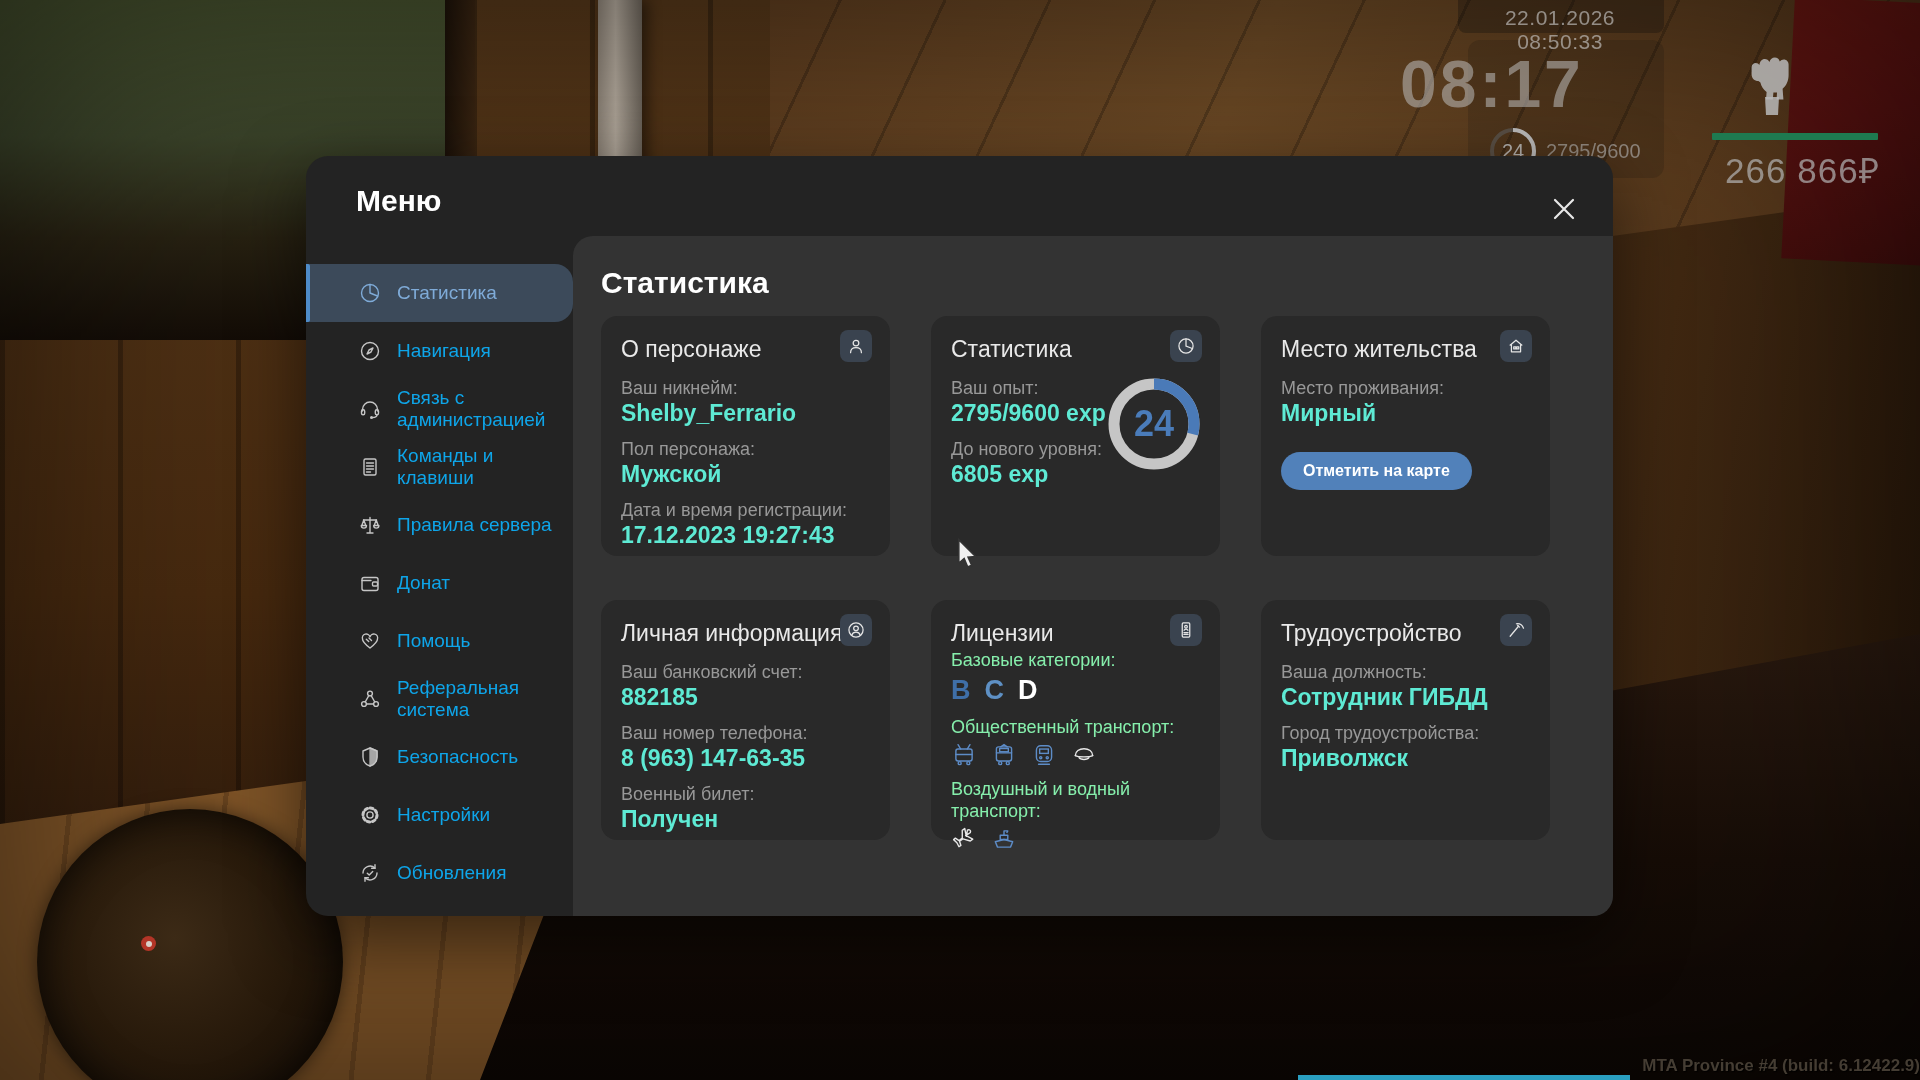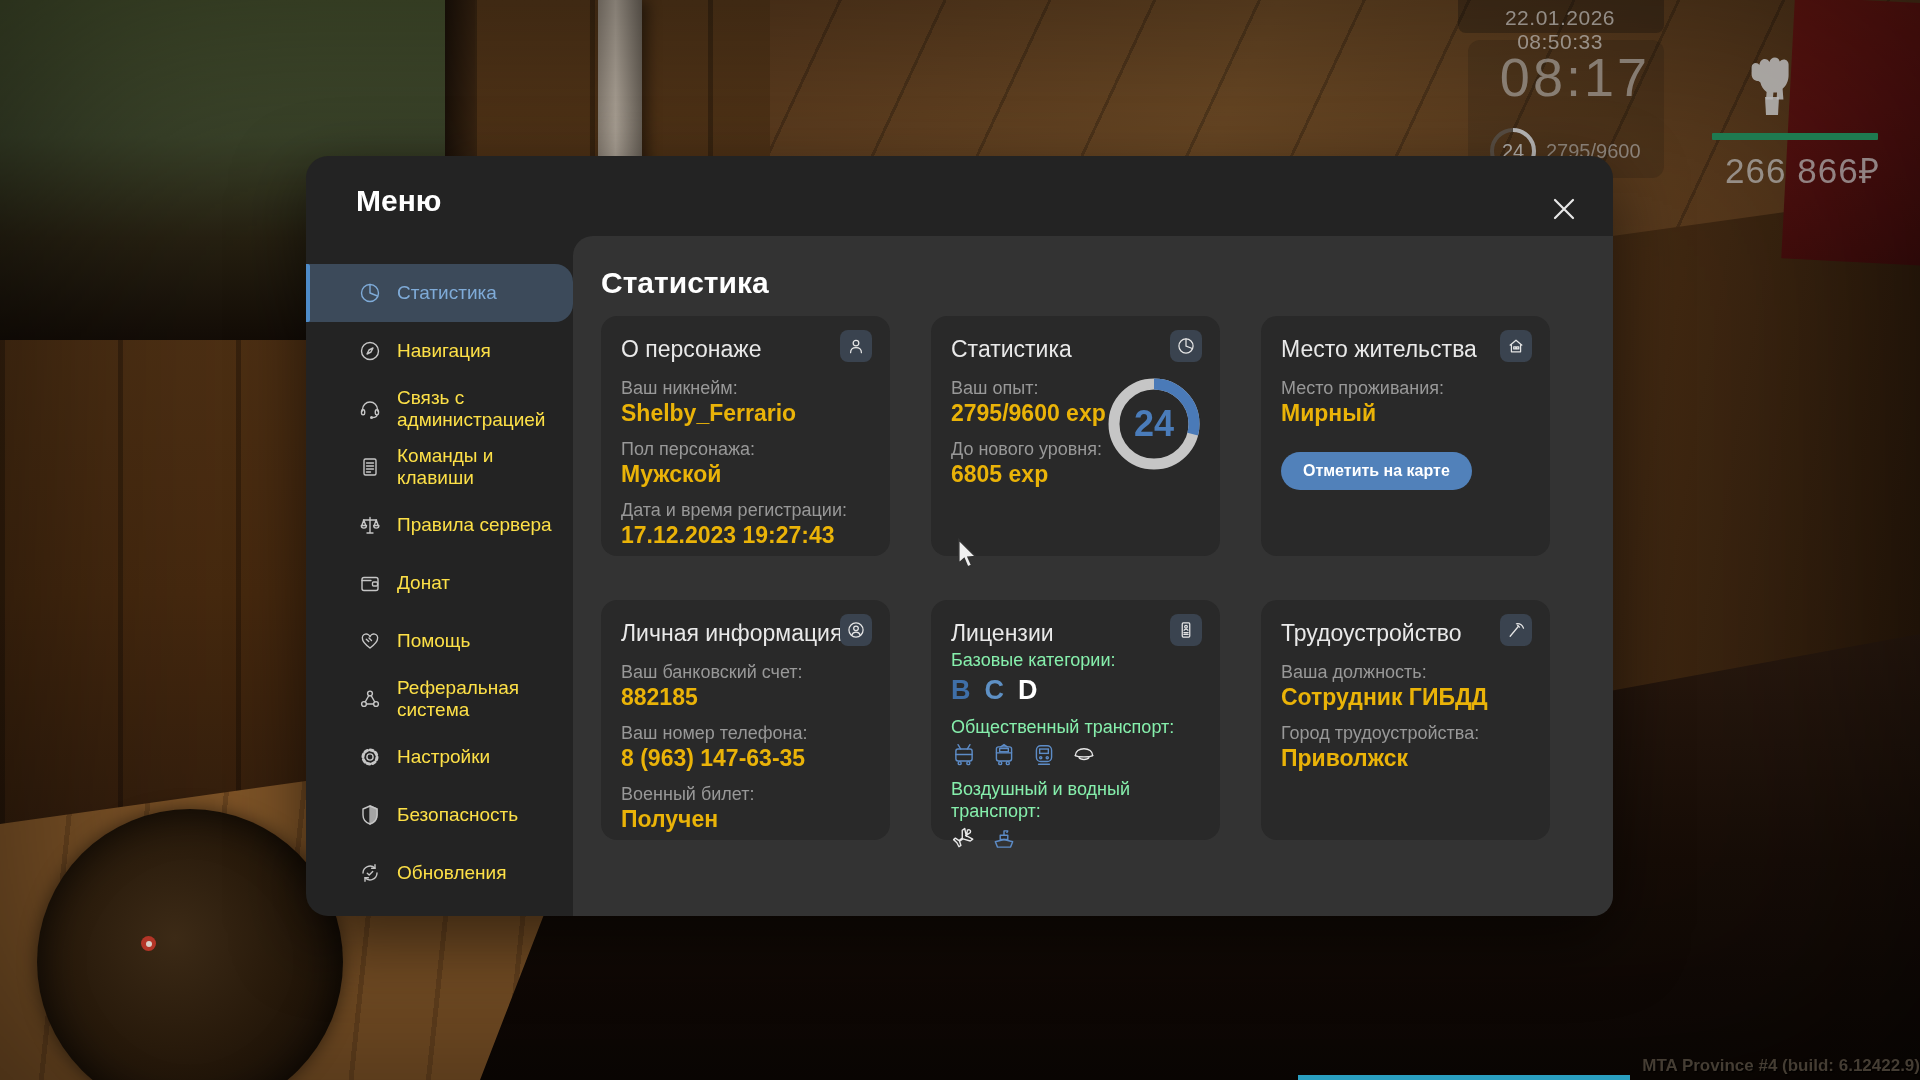--- a/index.html
+++ b/index.html
@@ -31,21 +31,21 @@
     background: linear-gradient(180deg, #2c1b10 0%, #170d07 55%, #0d0704 100%);
     clip-path: polygon(0 100%, 5% 62%, 18% 44%, 45% 31%, 74% 23%, 100% 9%, 100% 100%); }
   .bg-poster { left:1788px; top:0; width:140px; height:262px; transform:rotate(3deg);
     background: linear-gradient(160deg, #6a1712 0%, #571110 45%, #3c0c0b 100%); }
   .vignette { left:0; top:0; width:1920px; height:1080px; box-shadow: inset 0 0 260px rgba(0,0,0,.55); pointer-events:none; }
 
   
   .hud-scrim-date { left:1458px; top:0; width:206px; height:33px; background:rgba(10,10,10,.30); border-radius:0 0 8px 8px; }
   .hud-scrim-clock { left:1468px; top:40px; width:196px; height:138px; background:rgba(10,10,10,.16); border-radius:12px; }
   .hud-date { top:6px; left:1464px; width:192px; text-align:center; font-size:21px; color:rgba(205,205,205,.62); letter-spacing:.5px; }
-  .hud-clock { top:46px; left:1400px; width:250px; text-align:right; font-size:54px; font-weight:400;
+  .hud-clock { top:46px; left:1400px; width:250px; font-size:66px; font-weight:700;
     color:rgba(190,190,190,.55); letter-spacing:3px; }
   .hud-ring { left:1488px; top:126px; width:50px; height:50px; }
   .hud-ring .lvl { position:absolute; left:0; top:0; width:50px; height:50px; display:flex; align-items:center; justify-content:center;
     font-size:20px; color:rgba(195,195,195,.85); }
   .hud-exp { left:1546px; top:140px; font-size:20px; color:rgba(185,185,185,.62); }
   .fist-icon { left:1742px; top:48px; width:56px; height:72px; }
   .health-bar { left:1712px; top:133px; width:166px; height:7px; background:#1e7a50; border-radius:1px; }
   .hud-money { left:1630px; top:146px; width:250px; text-align:right; font-size:35px; color:rgba(178,178,178,.72); letter-spacing:1px; }
 
   
@@ -64,40 +64,40 @@
   .panel-title { position:absolute; left:50px; top:28px; font-size:30px; font-weight:bold; color:#fff; }
   .close-btn { position:absolute; right:34px; top:38px; width:30px; height:30px; cursor:pointer; }
 
   .content { position:absolute; left:267px; top:80px; width:1040px; height:680px; background:#333333;
     border-radius:20px 0 20px 0; }
   .page-title { position:absolute; left:28px; top:30px; font-size:30px; font-weight:bold; color:#fff; }
 
   
   .sidebar { position:absolute; left:0; top:108px; width:267px; }
   .side-item { position:relative; height:58px; display:flex; align-items:center; padding-left:52px; cursor:pointer;
-    color:#fde047; }
+    color:#0ea5e9; }
   .side-item .si-icon { width:24px; height:24px; margin-right:15px; flex:0 0 24px; color:#c6c6c6; }
   .side-item .si-label { font-size:19px; line-height:22px; max-width:172px; }
   .side-item.active { background:#3c4a5a; border-radius:0 18px 18px 0; color:#7fabd8; }
   .side-item.active .si-icon { color:#7fabd8; }
   .side-item.active .accent { position:absolute; left:0; top:0; width:4px; height:58px; background:#4e8bc8; border-radius:0 2px 2px 0; }
   .si-icon svg { width:24px; height:24px; display:block; }
 
   
   .card { position:absolute; width:289px; height:240px; background:#292929; border-radius:16px; padding:18px 20px; }
   .card-r1 { top:80px; } .card-r2 { top:364px; }
   .card-c1 { left:28px; } .card-c2 { left:358px; } .card-c3 { left:688px; }
   .card-title { font-size:23px; color:#e9e9e9; margin-top:2px; }
   .card-icon { position:absolute; right:18px; top:14px; width:32px; height:32px; background:#3a434f; border-radius:8px;
     display:flex; align-items:center; justify-content:center; color:#e6e6e6; }
   .card-icon svg { width:20px; height:20px; }
   .fields { margin-top:14px; }
   .field { margin-bottom:11px; }
   .f-label { font-size:18px; color:#989898; line-height:22px; }
-  .f-value { font-size:23px; font-weight:bold; color:#eab308; line-height:28px; }
+  .f-value { font-size:23px; font-weight:bold; color:#5eead4; line-height:28px; }
 
   .exp-ring { position:absolute; right:14px; top:56px; width:104px; height:104px; }
   .exp-ring .lvl { position:absolute; left:0; top:0; width:104px; height:104px; display:flex; align-items:center; justify-content:center;
     font-size:36px; font-weight:bold; color:#4a7cba; }
   .stats-fields { width:165px; }
 
   .map-btn { display:inline-block; margin-top:14px; padding:10px 22px; background:#5181ba; color:#fff; font-size:16px;
     font-weight:bold; border:none; border-radius:19px; cursor:pointer; font-family:inherit; }
 
   .lic-row { display:flex; align-items:center; gap:14px; margin:4px 0 10px; }
@@ -240,35 +240,35 @@
             <circle cx="12" cy="6.5" r="2.4"></circle>
               <circle cx="6" cy="17" r="2.4"></circle>
               <circle cx="18" cy="17" r="2.4"></circle>
             <path d="M10.8 8.6 L7.2 15 M13.2 8.6 L16.8 15 M8.4 17 h7.2"></path>
           </svg>
           </span>
         <span class="si-label">Реферальная система</span>
       </div>
       <div class="side-item">
         <span class="si-icon">
+          <svg viewBox="0 0 24 24" fill="none" stroke="currentColor" stroke-width="1.4" stroke-linejoin="round">
+            <path d="M12 3 L19 6 V12 C19 16.4 15.8 19.8 12 21 C8.2 19.8 5 16.4 5 12 V6 Z"></path>
+            <path d="M12 3 L19 6 V12 C19 16.4 15.8 19.8 12 21 Z" fill="currentColor" opacity=".8"></path>
+          </svg>
+          </span>
+        <span class="si-label">Безопасность</span>
+      </div>
+      <div class="side-item">
+        <span class="si-icon">
           <svg viewBox="0 0 24 24" fill="none" stroke="currentColor" stroke-linecap="round">
             <circle cx="12" cy="12" r="7" stroke-width="3" stroke-dasharray="2.8 2.7"></circle>
             <circle cx="12" cy="12" r="3.1" stroke-width="1.4"></circle>
           </svg>
           </span>
         <span class="si-label">Настройки</span>
-      </div>
-      <div class="side-item">
-        <span class="si-icon">
-          <svg viewBox="0 0 24 24" fill="none" stroke="currentColor" stroke-width="1.4" stroke-linejoin="round">
-            <path d="M12 3 L19 6 V12 C19 16.4 15.8 19.8 12 21 C8.2 19.8 5 16.4 5 12 V6 Z"></path>
-            <path d="M12 3 L19 6 V12 C19 16.4 15.8 19.8 12 21 Z" fill="currentColor" opacity=".8"></path>
-          </svg>
-          </span>
-        <span class="si-label">Безопасность</span>
       </div>
       <div class="side-item">
         <span class="si-icon">
           <svg viewBox="0 0 24 24" fill="none" stroke="currentColor" stroke-width="1.4" stroke-linecap="round" stroke-linejoin="round">
             <path d="M5 12 a7 7 0 0 1 12-4.8 M19 12 a7 7 0 0 1-12 4.8"></path>
             <path d="M17 3.8 v3.4 h-3.4 M7 20.2 v-3.4 h3.4"></path>
             <path d="M9.3 12.2 l1.9 1.9 3.5-3.6"></path>
           </svg>
           </span>
         <span class="si-label">Обновления</span>

